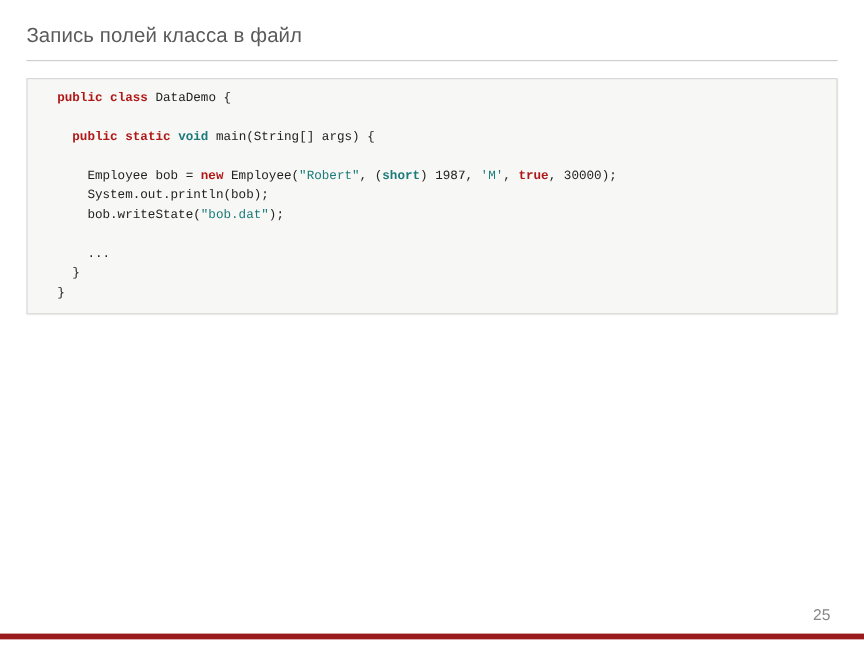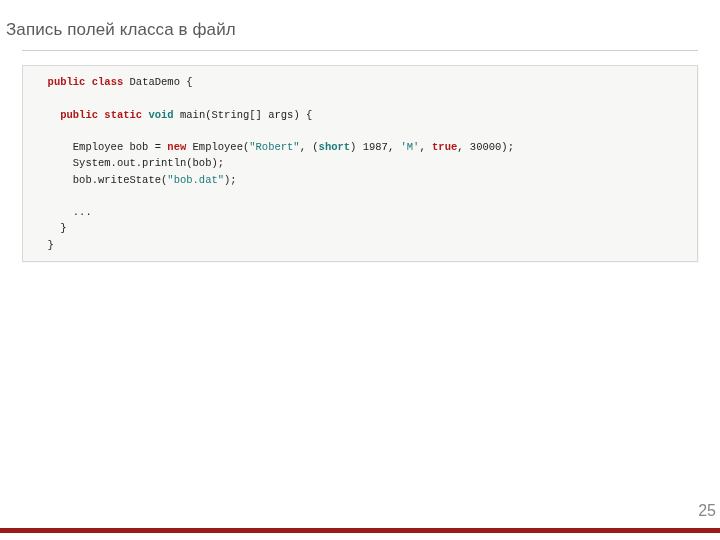--- a/index.html
+++ b/index.html
@@ -8,21 +8,21 @@
       height: 540px;
       background: #ffffff;
       font-family: Arial, "Helvetica Neue", sans-serif;
       position: relative;
       overflow: hidden;
     }
     .header {
       display: flex;
       justify-content: space-between;
       align-items: flex-start;
-      padding: 20px 22px 8px 6px;
+      padding: 20px 22px 8px 22px;
       gap: 38px;
     }
     .title {
       font-size: 17px;
       font-weight: 400;
       color: #5a5a5a;
       letter-spacing: 0.1px;
     }
     .logo {
       display: flex;
@@ -80,23 +80,23 @@
       background: #9a1b1b;
     }
     .bottom-edge {
       position: absolute;
       left: 0; right: 0; bottom: 0;
       height: 7px;
       background: #ffffff;
     }
     .page-num {
       position: absolute;
-      right: 4px;
+      right: 28px;
       bottom: 20px;
-      font-size: 16px;
+      font-size: 13px;
       color: #868686;
     }
   </style>
 </head>
 <body>
 
 <div class="header">
   <div class="title">Запись полей класса в файл</div>
 </div>
 

